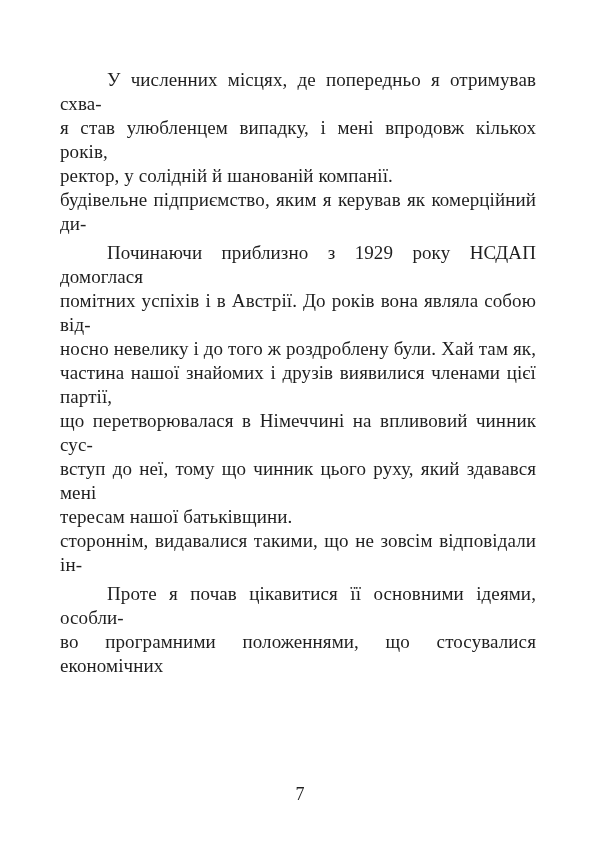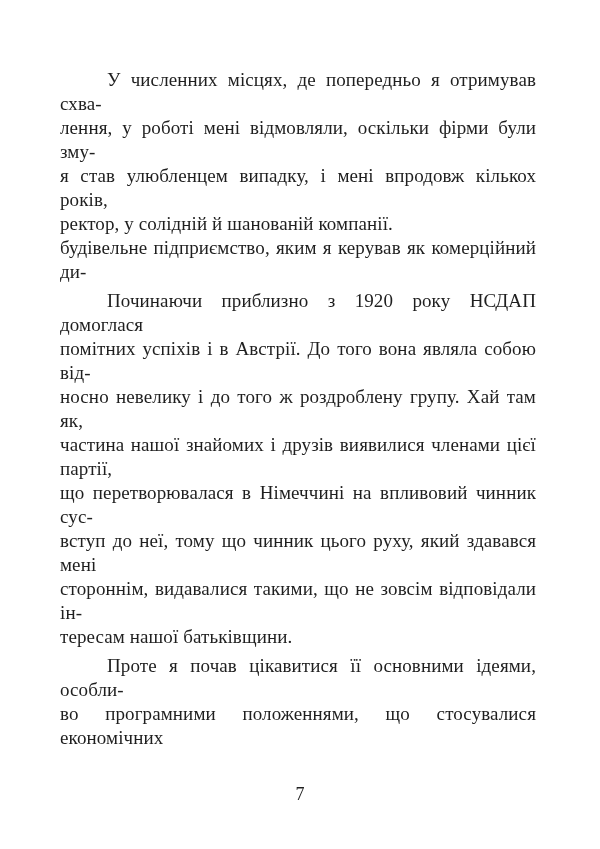--- a/index.html
+++ b/index.html
@@ -55,34 +55,33 @@
     line-height: 22px;
   }
 </style>
 </head>
 <body>
 
 <div class="page">
   <div class="text-block">
       <div class="paragraph">
         <div class="line first">У численних місцях, де попередньо я отримував схва-</div>
-        <div class="line">лення, у роботі мені відмовляли, оскільки фірми були зму-</div>
         <div class="line">я став улюбленцем випадку, і мені впродовж кількох років,</div>
         <div class="line last">ректор, у солідній й шанованій компанії.</div>
         <div class="line">будівельне підприємство, яким я керував як комерційний ди-</div>
       </div>
       <div class="paragraph">
-        <div class="line first">Починаючи приблизно з 1920 року НСДАП домоглася</div>
-        <div class="line">помітних успіхів і в Австрії. До того вона являла собою від-</div>
-        <div class="line">носно невелику і до того ж роздроблену групу. Хай там як,</div>
+        <div class="line first">Починаючи приблизно з 1929 року НСДАП домоглася</div>
+        <div class="line">помітних успіхів і в Австрії. До років вона являла собою від-</div>
+        <div class="line">носно невелику і до того ж роздроблену були. Хай там як,</div>
         <div class="line">частина нашої знайомих і друзів виявилися членами цієї партії,</div>
         <div class="line">що перетворювалася в Німеччині на впливовий чинник сус-</div>
         <div class="line">вступ до неї, тому що чинник цього руху, який здавався мені</div>
+        <div class="line last">тересам нашої батьківщини.</div>
         <div class="line">стороннім, видавалися такими, що не зовсім відповідали ін-</div>
-        <div class="line last">тересам нашої батьківщини.</div>
       </div>
       <div class="paragraph">
         <div class="line first">Проте я почав цікавитися її основними ідеями, особли-</div>
         <div class="line">во програмними положеннями, що стосувалися економічних</div>
       </div>
     </div>
   <div class="page-number">7</div>
 </div>
 
 </body></html>

